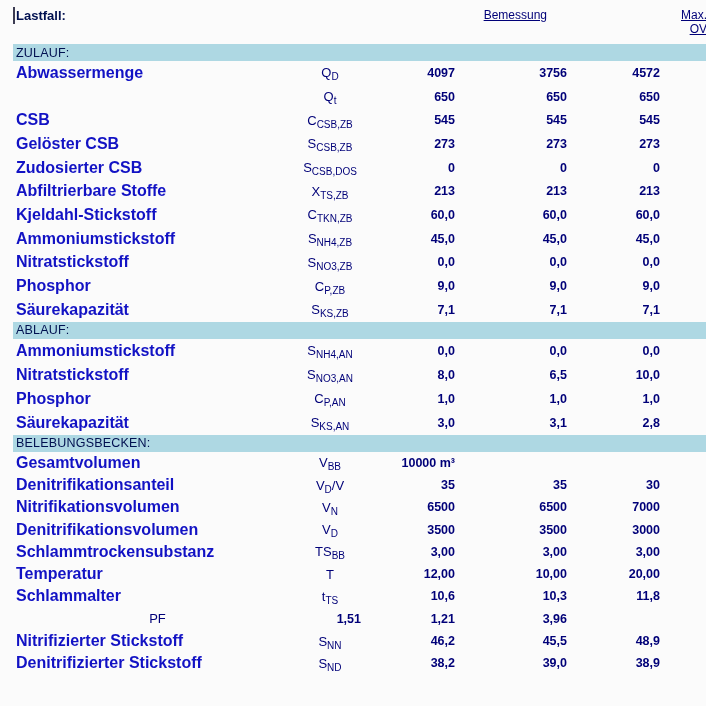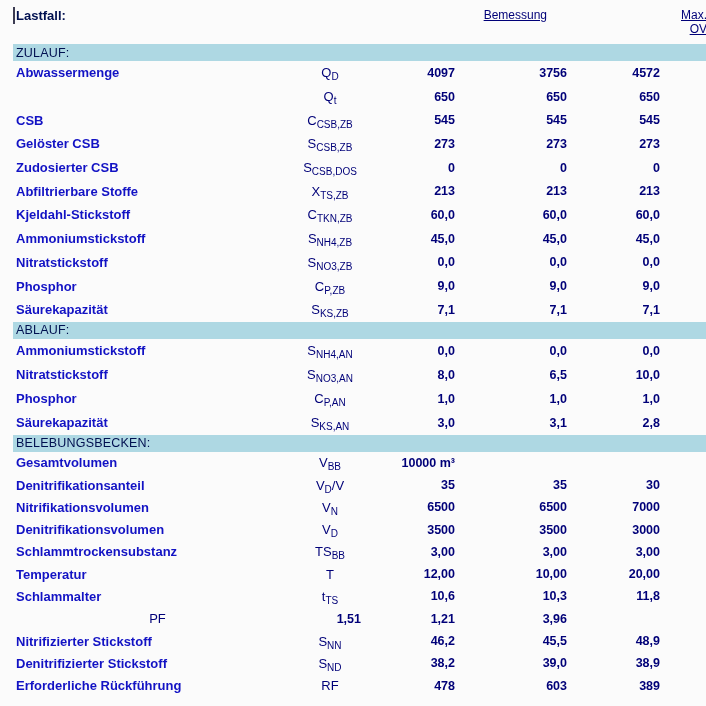--- a/index.html
+++ b/index.html
@@ -59,21 +59,21 @@
     display:grid;
     grid-template-columns:283px 62px 94px 112px 93px;
     padding-left:16px;
     align-items:center;
   }
   .section.s0 .row{height:23.7px;}
   .section.s1 .row{height:24px;}
   .section.s2 .row{height:22.3px;}
   .c{white-space:nowrap;}
   .label{
-    font-size:13px;font-weight:bold;
+    font-size:16px;font-weight:bold;
     color:var(--label-col);
   }
   .sym{
     text-align:center;
     font-size:13px;
     color:var(--val-col);
   }
   .sym sub{
     font-size:10px;
     line-height:0;
@@ -319,23 +319,16 @@
   </div>
 
   <div class="row">
     <div class="c label">Denitrifizierter Stickstoff</div>
     <div class="c sym"><span class="base">S</span><sub>ND</sub><span class="suffix"></span></div>
     <div class="c v">38,2</div>
     <div class="c v">39,0</div>
     <div class="c v">38,9</div>
   </div>
 
-  <div class="row">
-    <div class="c label">Erforderliche Rückführung</div>
-    <div class="c sym"><span class="base">RF</span><sub></sub><span class="suffix"></span></div>
-    <div class="c v">478</div>
-    <div class="c v">603</div>
-    <div class="c v">389</div>
-  </div>
 </div>
   </div>
 </div>
 </div>
 
 </body></html>

